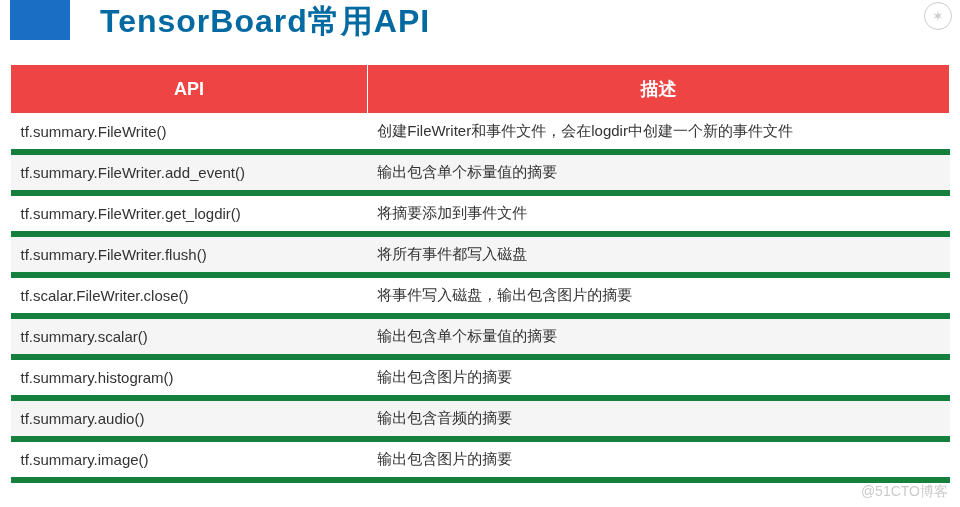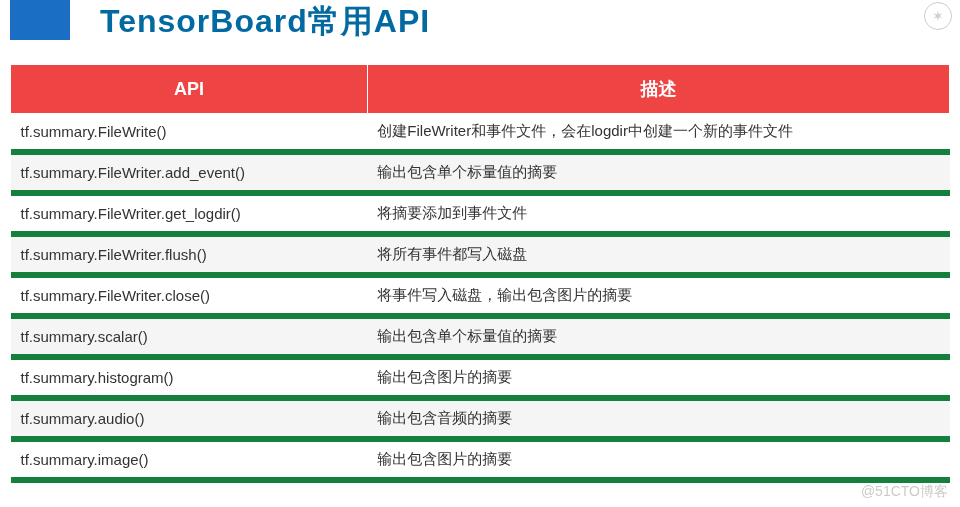--- a/index.html
+++ b/index.html
@@ -132,21 +132,21 @@
         </tr>
         <tr>
           <td>tf.summary.FileWriter.get_logdir()</td>
           <td>将摘要添加到事件文件</td>
         </tr>
         <tr>
           <td>tf.summary.FileWriter.flush()</td>
           <td>将所有事件都写入磁盘</td>
         </tr>
         <tr>
-          <td>tf.summary.FileWriter.close()</td>
+          <td>tf.scalar.FileWriter.close()</td>
           <td>将事件写入磁盘，输出包含图片的摘要</td>
         </tr>
         <tr>
           <td>tf.summary.scalar()</td>
           <td>输出包含单个标量值的摘要</td>
         </tr>
         <tr>
           <td>tf.summary.histogram()</td>
           <td>输出包含图片的摘要</td>
         </tr>

